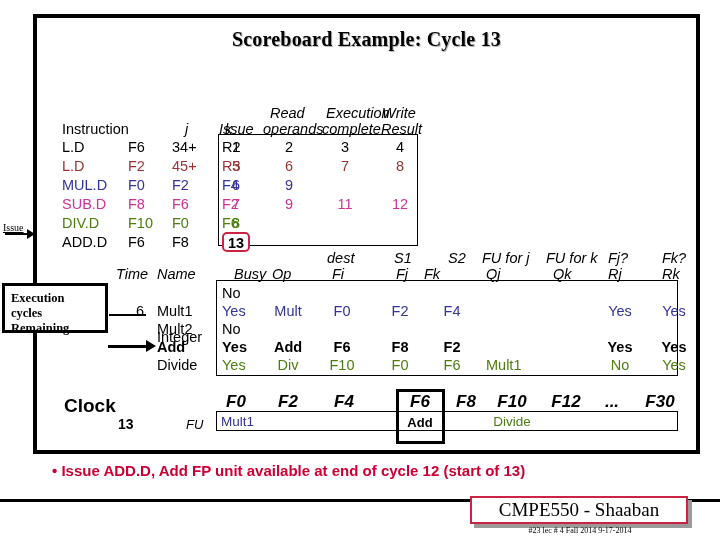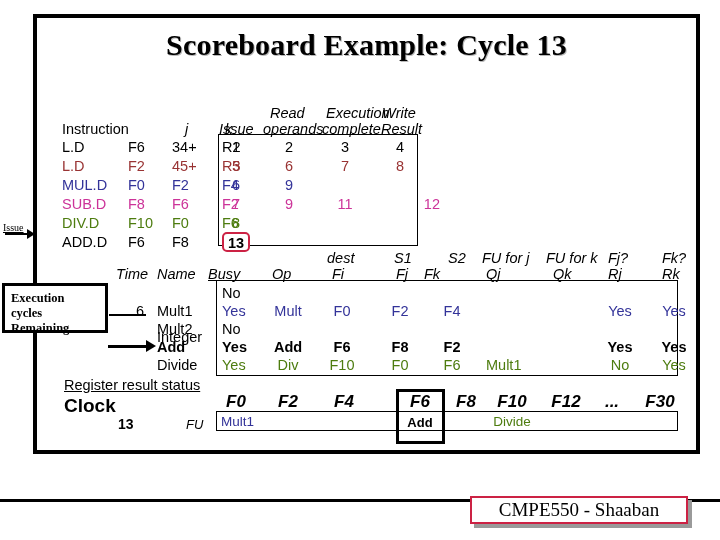--- a/index.html
+++ b/index.html
@@ -16,21 +16,21 @@
   .frame{
     position:absolute;left:33px;top:14px;width:667px;height:440px;
     border:4px solid #000;
     box-sizing:border-box;
   }
   .title{
     position:absolute;left:33px;top:28px;width:667px;
     text-align:center;
     font-family:"Liberation Serif", serif;
     font-weight:bold;
-    font-size:30px;
+    font-size:20px;
     color:#000;
     letter-spacing:0.2px;
     text-shadow:1px 1px 0 #b9b9b9;
   }
 
   
   .abs{position:absolute;white-space:nowrap;}
 
   .hdr-under{
     font-size:14.5px;color:#000;text-decoration:underline;
@@ -164,31 +164,31 @@
       <div class="abs num c-black" style="left: 360px; top: 139px; width: 80px; text-align: center;">4</div>
       <div class="abs num c-maroon" style="left: 196px; top: 158px; width: 80px; text-align: center;">5</div>
       <div class="abs num c-maroon" style="left: 249px; top: 158px; width: 80px; text-align: center;">6</div>
       <div class="abs num c-maroon" style="left: 305px; top: 158px; width: 80px; text-align: center;">7</div>
       <div class="abs num c-maroon" style="left: 360px; top: 158px; width: 80px; text-align: center;">8</div>
       <div class="abs num c-navy" style="left: 196px; top: 177px; width: 80px; text-align: center;">6</div>
       <div class="abs num c-navy" style="left: 249px; top: 177px; width: 80px; text-align: center;">9</div>
       <div class="abs num c-pink" style="left: 196px; top: 196px; width: 80px; text-align: center;">7</div>
       <div class="abs num c-pink" style="left: 249px; top: 196px; width: 80px; text-align: center;">9</div>
       <div class="abs num c-pink" style="left: 305px; top: 196px; width: 80px; text-align: center;">11</div>
-      <div class="abs num c-pink" style="left: 360px; top: 196px; width: 80px; text-align: right;">12</div>
+      <div class="abs num c-pink" style="left: 360px; top: 196px; width: 80px; text-align: center;">12</div>
       <div class="abs num c-green" style="left: 196px; top: 215px; width: 80px; text-align: center;">8</div>
       <div class="redbox" style="left: 222px; top: 232px; width: 28px; height: 20px;"></div>
       <div class="abs num b c-black" style="left: 196px; top: 235px; width: 80px; text-align: center;">13</div>
     </div>
 
 
   <div class="abs istat italic" style="left:116px;top:266px;">Time</div>
   <div class="abs istat italic" style="left:157px;top:266px;">Name</div>
 
-  <div class="abs istat italic" style="left:208px;top:266px;text-decoration:underline;">Busy</div>
+  <div class="abs istat italic" style="left:234px;top:266px;text-decoration:underline;">Busy</div>
   <div class="abs istat italic" style="left:272px;top:266px;">Op</div>
   <div class="abs istat italic" style="left:327px;top:250px;">dest</div>
   <div class="abs istat italic" style="left:332px;top:266px;">Fi</div>
   <div class="abs istat italic" style="left:394px;top:250px;">S1</div>
   <div class="abs istat italic" style="left:396px;top:266px;">Fj</div>
   <div class="abs istat italic" style="left:448px;top:250px;">S2</div>
   <div class="abs istat italic" style="left:424px;top:266px;">Fk</div>
   <div class="abs istat italic" style="left:482px;top:250px;">FU for j</div>
   <div class="abs istat italic" style="left:486px;top:266px;">Qj</div>
   <div class="abs istat italic" style="left:546px;top:250px;">FU for k</div>
@@ -233,21 +233,20 @@
       <div class="abs istat c-green" style="left: 486px; top: 357px;">Mult1</div>
       <div class="abs num c-green" style="left: 580px; top: 357px; width: 80px; text-align: center;">No</div>
       <div class="abs num c-green" style="left: 634px; top: 357px; width: 80px; text-align: center;">Yes</div>
     </div>
 
   <div class="arrow-line" style="left:109px;top:314px;width:37px;height:2px;"></div>
 
   <div class="arrow-line" style="left:108px;top:345px;width:40px;height:3px;"></div>
   <div class="arrow-head" style="left:146px;top:340px;border-top:6px solid transparent;border-bottom:6px solid transparent;border-left:10px solid #000;"></div>
 
-  <div class="abs hdr-under" style="left:64px;top:377px;">Register result status</div>
 
   <div class="clock" style="left:64px;top:395px;">Clock</div>
   <div class="abs b" style="left:118px;top:416px;font-size:14px;">13</div>
   <div class="abs italic" style="left:186px;top:417px;font-size:13px;">FU</div>
 
   <div class="thinbox" style="left:216px;top:411px;width:462px;height:20px;"></div>
 
   <div id="reg-headers">
       <div class="abs num b italic c-black" style="left: 196px; top: 392px; font-size: 17px; font-family: &quot;Liberation Sans&quot;, sans-serif; width: 80px; text-align: center;">F0</div>
       <div class="abs num b italic c-black" style="left: 248px; top: 392px; font-size: 17px; font-family: &quot;Liberation Sans&quot;, sans-serif; width: 80px; text-align: center;">F2</div>
@@ -270,18 +269,20 @@
   <div class="issue-lab" style="left:3px;top:222px;">Issue</div>
   <div class="arrow-line" style="left:5px;top:233px;width:24px;height:2px;"></div>
   <div class="arrow-head" style="left:27px;top:229px;border-top:5px solid transparent;border-bottom:5px solid transparent;border-left:8px solid #000;"></div>
 
   <div class="callout" style="left:2px;top:283px;width:106px;height:50px;">
     <div>Execution</div>
     <div>cycles</div>
     <div>Remaining</div>
   </div>
 
+  <div class="bullet">• Issue ADD.D,  Add FP unit available at end of cycle 12 (start of 13)</div>
 
   <div class="foot-rule"></div>
   <div class="foot-shadow"></div>
   <div class="foot-box">CMPE550 - Shaaban</div>
+  <div class="foot-sub">#23   lec # 4  Fall 2014   9-17-2014</div>
 
 </div>
 
 </body></html>

